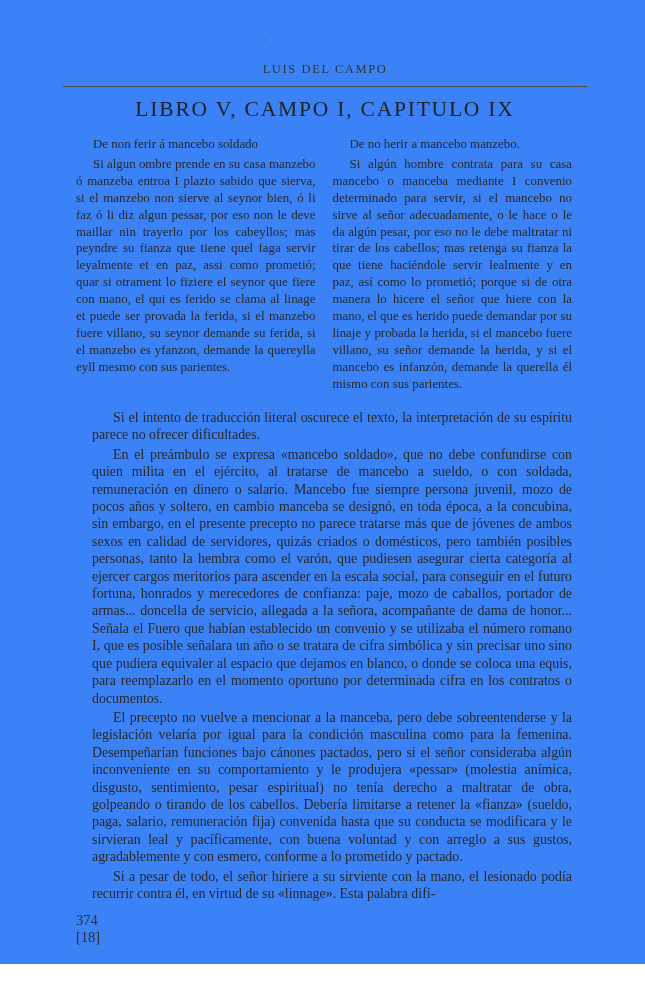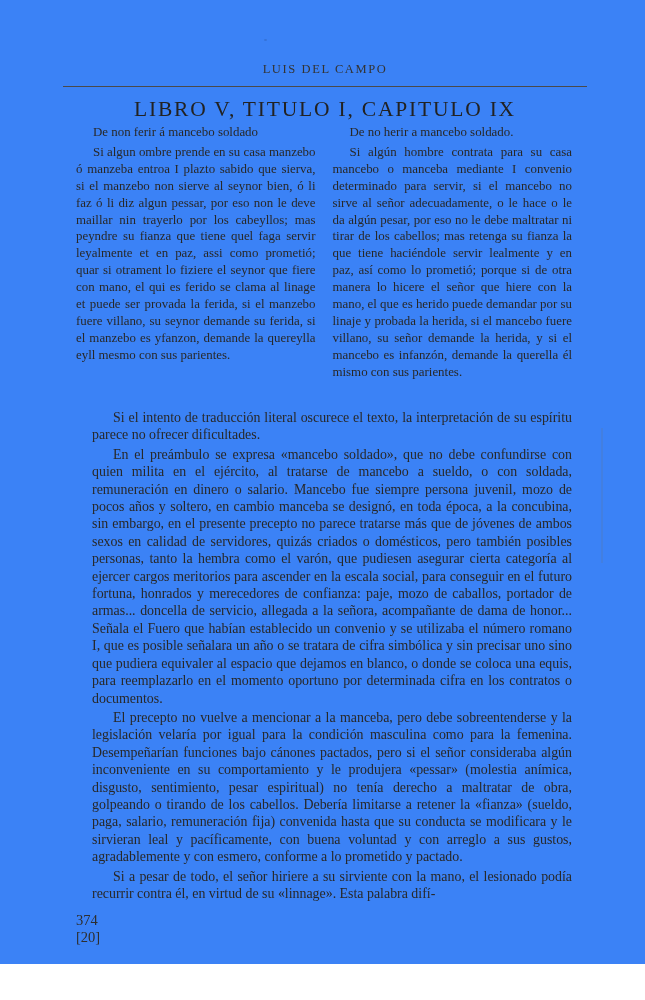--- a/index.html
+++ b/index.html
@@ -34,21 +34,21 @@
     top: 97px; left: 43px; width: 564px;
     margin: 0;
     text-align: center;
     font-size: 21.5px;
     font-weight: normal;
     letter-spacing: 1.8px;
     color: #222;
   }
   .columns {
     position: absolute;
-    top: 124px; left: 76px; width: 496px;
+    top: 136px; left: 76px; width: 496px;
     display: flex;
     gap: 17px;
   }
   .col {
     flex: 1 1 0;
     font-size: 12.9px;
     line-height: 16.9px;
     text-align: justify;
   }
   .col p { margin: 0; }
@@ -87,41 +87,41 @@
 </style>
 </head>
 <body>
 
 <div class="page">
 
   <div class="running-header">LUIS DEL CAMPO</div>
 
   <div class="header-rule"></div>
 
-  <h1 class="chapter-title">LIBRO V, TITULO I, CAPITULO IX</h1>
+  <h1 class="chapter-title">LIBRO V, CAMPO I, CAPITULO IX</h1>
 
   <div class="columns">
     <div class="col">
       <p class="col-heading">De non ferir á mancebo soldado</p>
       <p class="col-body">Si algun ombre prende en su casa manzebo ó manzeba entroa I plazto sabido que sierva, si el manzebo non sierve al seynor bien, ó li faz ó li diz algun pessar, por eso non le deve maillar nin trayerlo por los cabeyllos; mas peyndre su fianza que tiene quel faga servir leyalmente et en paz, assi como prometió; quar si otrament lo fiziere el seynor que fiere con mano, el qui es ferido se clama al linage et puede ser provada la ferida, si el manzebo fuere villano, su seynor demande su ferida, si el manzebo es yfanzon, demande la quereylla eyll mesmo con sus parientes.</p>
     </div>
     <div class="col">
-      <p class="col-heading">De no herir a mancebo soldado.</p>
+      <p class="col-heading">De no herir a mancebo manzebo.</p>
       <p class="col-body">Si algún hombre contrata para su casa mancebo o manceba mediante I convenio determinado para servir, si el mancebo no sirve al señor adecuadamente, o le hace o le da algún pesar, por eso no le debe maltratar ni tirar de los cabellos; mas retenga su fianza la que tiene haciéndole servir lealmente y en paz, así como lo prometió; porque si de otra manera lo hicere el señor que hiere con la mano, el que es herido puede demandar por su linaje y probada la herida, si el mancebo fuere villano, su señor demande la herida, y si el mancebo es infanzón, demande la querella él mismo con sus parientes.</p>
     </div>
   </div>
 
   <div class="main-text">
     <p>Si el intento de traducción literal oscurece el texto, la interpretación de su espíritu parece no ofrecer dificultades.</p>
     <p>En el preámbulo se expresa «mancebo soldado», que no debe confundirse con quien milita en el ejército, al tratarse de mancebo a sueldo, o con soldada, remuneración en dinero o salario. Mancebo fue siempre persona juvenil, mozo de pocos años y soltero, en cambio manceba se designó, en toda época, a la concubina, sin embargo, en el presente precepto no parece tratarse más que de jóvenes de ambos sexos en calidad de servidores, quizás criados o domésticos, pero también posibles personas, tanto la hembra como el varón, que pudiesen asegurar cierta categoría al ejercer cargos meritorios para ascender en la escala social, para conseguir en el futuro fortuna, honrados y merecedores de confianza: paje, mozo de caballos, portador de armas... doncella de servicio, allegada a la señora, acompañante de dama de honor... Señala el Fuero que habían establecido un convenio y se utilizaba el número romano I, que es posible señalara un año o se tratara de cifra simbólica y sin precisar uno sino que pudiera equivaler al espacio que dejamos en blanco, o donde se coloca una equis, para reemplazarlo en el momento oportuno por determinada cifra en los contratos o documentos.</p>
     <p>El precepto no vuelve a mencionar a la manceba, pero debe sobreentenderse y la legislación velaría por igual para la condición masculina como para la femenina. Desempeñarían funciones bajo cánones pactados, pero si el señor consideraba algún inconveniente en su comportamiento y le produjera «pessar» (molestia anímica, disgusto, sentimiento, pesar espiritual) no tenía derecho a maltratar de obra, golpeando o tirando de los cabellos. Debería limitarse a retener la «fianza» (sueldo, paga, salario, remuneración fija) convenida hasta que su conducta se modificara y le sirvieran leal y pacíficamente, con buena voluntad y con arreglo a sus gustos, agradablemente y con esmero, conforme a lo prometido y pactado.</p>
     <p>Si a pesar de todo, el señor hiriere a su sirviente con la mano, el lesionado podía recurrir contra él, en virtud de su «linnage». Esta palabra difí-</p>
   </div>
 
   <div class="page-footer">
     <span>374</span>
-    <span>[20]</span>
+    <span>[18]</span>
   </div>
 
   <div class="scan-line"></div>
   <div class="scan-dot"></div>
 
 </div>
 
 </body></html>

